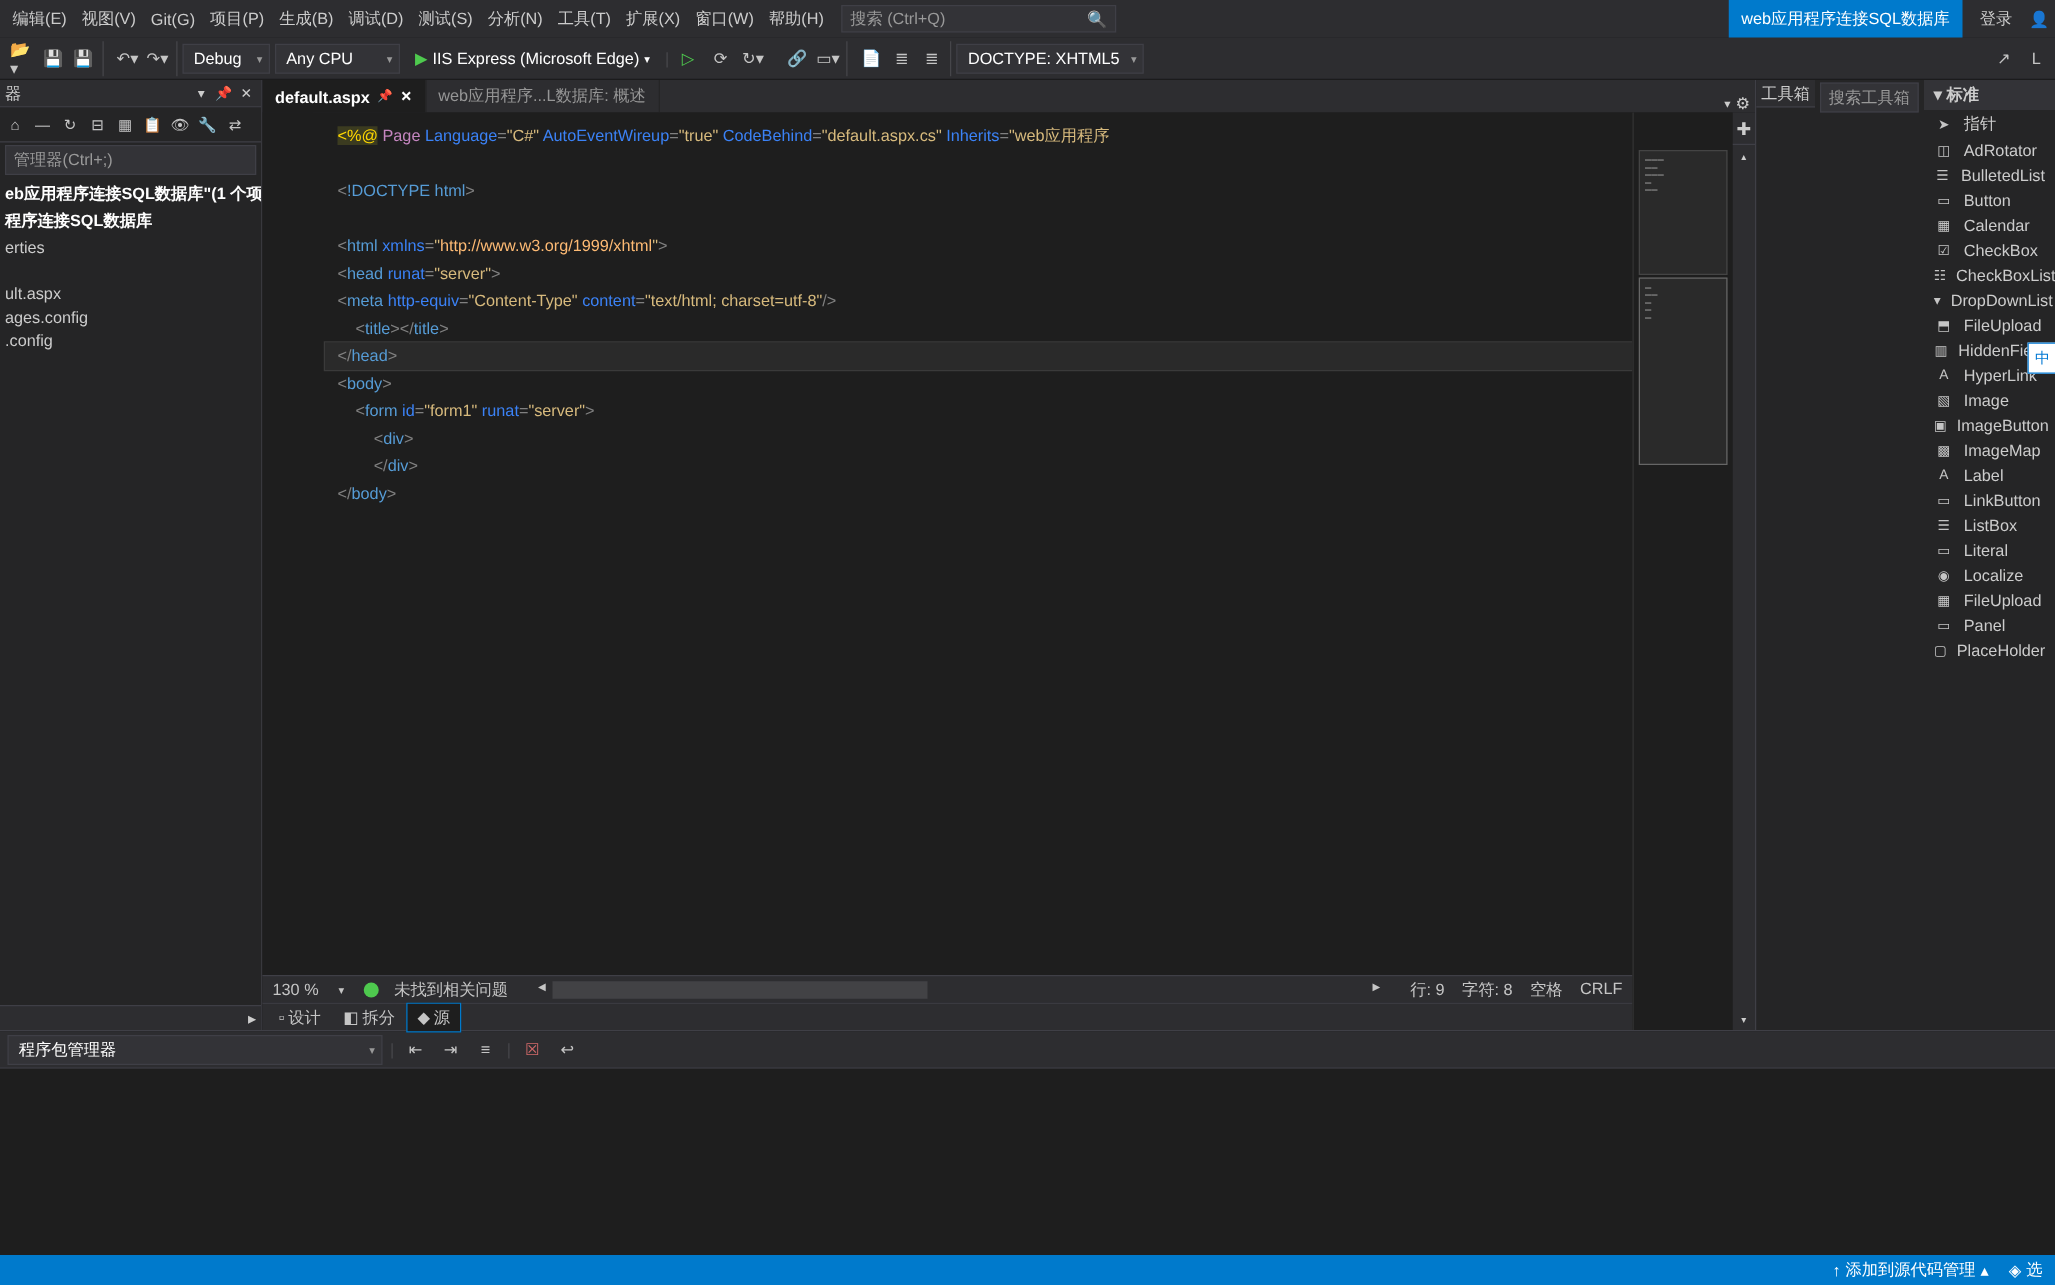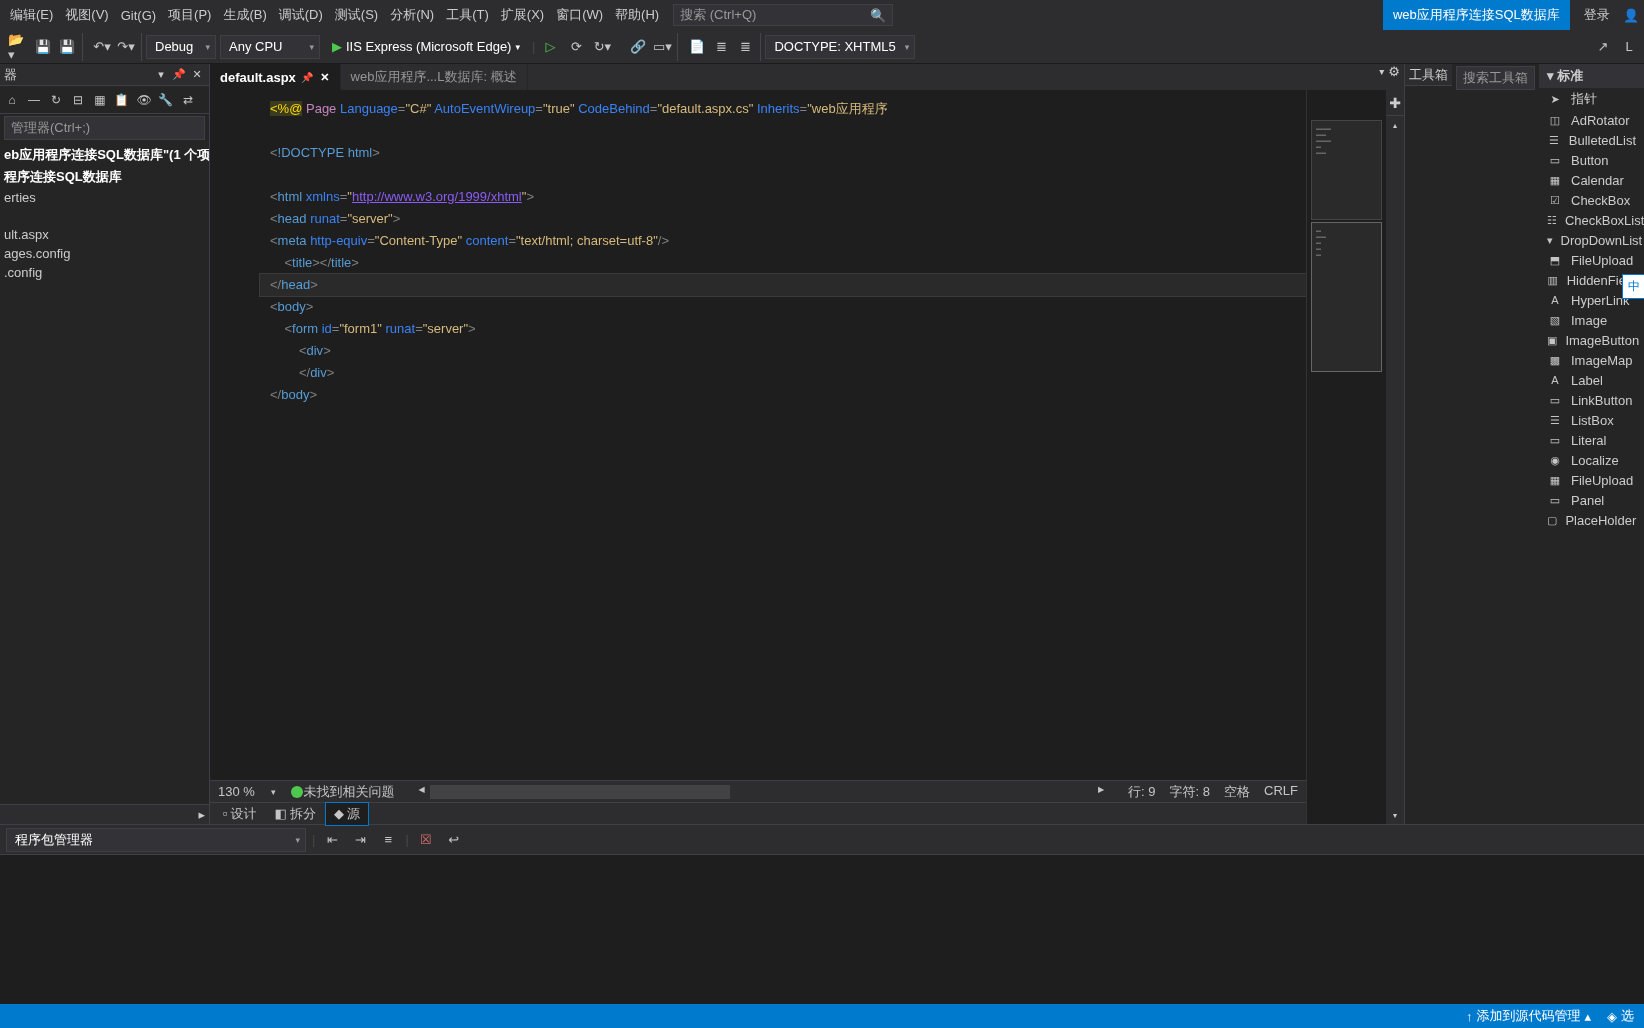--- a/index.html
+++ b/index.html
@@ -23,48 +23,48 @@
 .panel-header .icons { display: flex; gap: 2px; }
 .panel-header .icons span { width: 16px; height: 16px; display: flex; align-items: center; justify-content: center; cursor: pointer; font-size: 11px; }
 .panel-toolbar { height: 28px; background: #252526; display: flex; align-items: center; padding: 0 2px; gap: 2px; border-bottom: 1px solid #3f3f46; }
 .panel-toolbar .tb-btn { width: 20px; height: 20px; font-size: 12px; }
 .search-box { height: 24px; margin: 2px 4px; background: #333337; border: 1px solid #3f3f46; color: #999; padding: 0 6px; display: flex; align-items: center; }
 .tree { flex: 1; padding: 2px 0; overflow: hidden; }
 .tree-item { padding: 2px 4px; white-space: nowrap; cursor: pointer; }
 .tree-item.bold { font-weight: bold; color: #fff; }
 .left-bottom { height: 20px; background: #2d2d30; border-top: 1px solid #3f3f46; display: flex; align-items: center; justify-content: flex-end; padding: 0 4px; }
 .editor-area { flex: 1; display: flex; flex-direction: column; min-width: 0; }
-.tabs { display: flex; align-items: flex-start; height: 26px; background: #2d2d30; }
+.tabs { display: flex; align-items: flex-end; height: 26px; background: #2d2d30; }
 .tab { display: flex; align-items: center; height: 26px; padding: 0 10px; border-right: 1px solid #252526; cursor: pointer; color: #969696; gap: 6px; }
 .tab.active { background: #1e1e1e; color: #fff; font-weight: bold; }
 .tab .close { font-size: 11px; }
 .tab-tools { margin-left: auto; display: flex; align-items: center; gap: 4px; padding: 0 4px; }
 .editor-main { flex: 1; display: flex; min-height: 0; }
 .code-area { flex: 1; display: flex; flex-direction: column; background: #1e1e1e; position: relative; }
 .code-content { flex: 1; padding: 8px 10px 8px 20px; font-family: Consolas, monospace; font-size: 15px; line-height: 22px; overflow: hidden; position: relative; border-left: 40px solid #1e1e1e; }
 .code-content .margin { position: absolute; left: -36px; top: 10px; width: 24px; height: 14px; background: #7a7a3a; opacity: 0.7; }
 .c-punc { color: #808080; }
 .c-key { color: #569cd6; }
 .c-attr { color: #3b82f6; }
 .c-str { color: #d7ba7d; }
-.c-link { color: #8b5cf6; text-decoration: underline; }
+.c-link { color: #fdba74; }
 .c-dir { color: #ffd700; background: #3b3b20; }
 .c-kw2 { color: #c586c0; }
 .cursor-hl { position: absolute; width: 14px; height: 14px; background: radial-gradient(circle, rgba(255,255,100,0.3) 0%, transparent 70%); border-radius: 50%; display: flex; align-items: center; justify-content: center; }
 .cursor-hl::after { content: "I"; color: #fff; font-family: serif; }
 .line-hl { background: #2a2a2a; display: block; margin: 0 -10px; padding: 0 10px; outline: 1px solid #3a3a3a; }
 .minimap { width: 80px; background: #1e1e1e; border-left: 1px solid #333; position: relative; }
 .mini-block { position: absolute; left: 4px; right: 4px; background: #2a2a2a; border: 1px solid #444; font-size: 5px; color: #666; padding: 4px; line-height: 6px; overflow: hidden; }
 .vscroll { width: 18px; background: #2d2d30; display: flex; flex-direction: column; align-items: center; }
 .vscroll .arrow { height: 18px; width: 100%; display: flex; align-items: center; justify-content: center; font-size: 8px; cursor: pointer; }
 .vscroll .track { flex: 1; width: 100%; position: relative; }
 .vscroll .add-btn { height: 26px; width: 100%; display: flex; align-items: center; justify-content: center; font-size: 14px; border-bottom: 1px solid #3f3f46; cursor: pointer; }
 .editor-status { height: 22px; background: #2d2d30; border-top: 1px solid #3f3f46; display: flex; align-items: center; padding: 0 8px; font-size: 12px; gap: 16px; color: #c5c5c5; position: relative; }
 .editor-status .zoom { }
-.editor-status .issues { display: flex; align-items: center; gap: 0; }
+.editor-status .issues { display: flex; align-items: center; gap: 12px; }
 .editor-status .ok-icon { width: 12px; height: 12px; background: #4ec94e; border-radius: 50%; display: inline-block; }
 .editor-status .hscroll { flex: 1; height: 14px; position: relative; margin: 0 8px; }
 .editor-status .hscroll .thumb { position: absolute; left: 12px; width: 300px; top: 0; bottom: 0; background: #424245; }
 .editor-status .hscroll .arr { position: absolute; top: 0; font-size: 8px; }
 .editor-status .right-stats { display: flex; gap: 14px; }
 .view-tabs { height: 22px; background: #2d2d30; border-top: 1px solid #3f3f46; display: flex; align-items: center; padding: 0 4px; }
 .view-tab { padding: 2px 8px; cursor: pointer; color: #c5c5c5; display: flex; align-items: center; gap: 3px; border: 1px solid transparent; }
 .view-tab.active { background: #1e1e1e; border: 1px solid #007acc; }
 .right-panel { width: 240px; background: #252526; border-left: 1px solid #3f3f46; display: flex; flex-direction: row; }
 .toolbox-list { flex: 1; overflow: hidden; }

